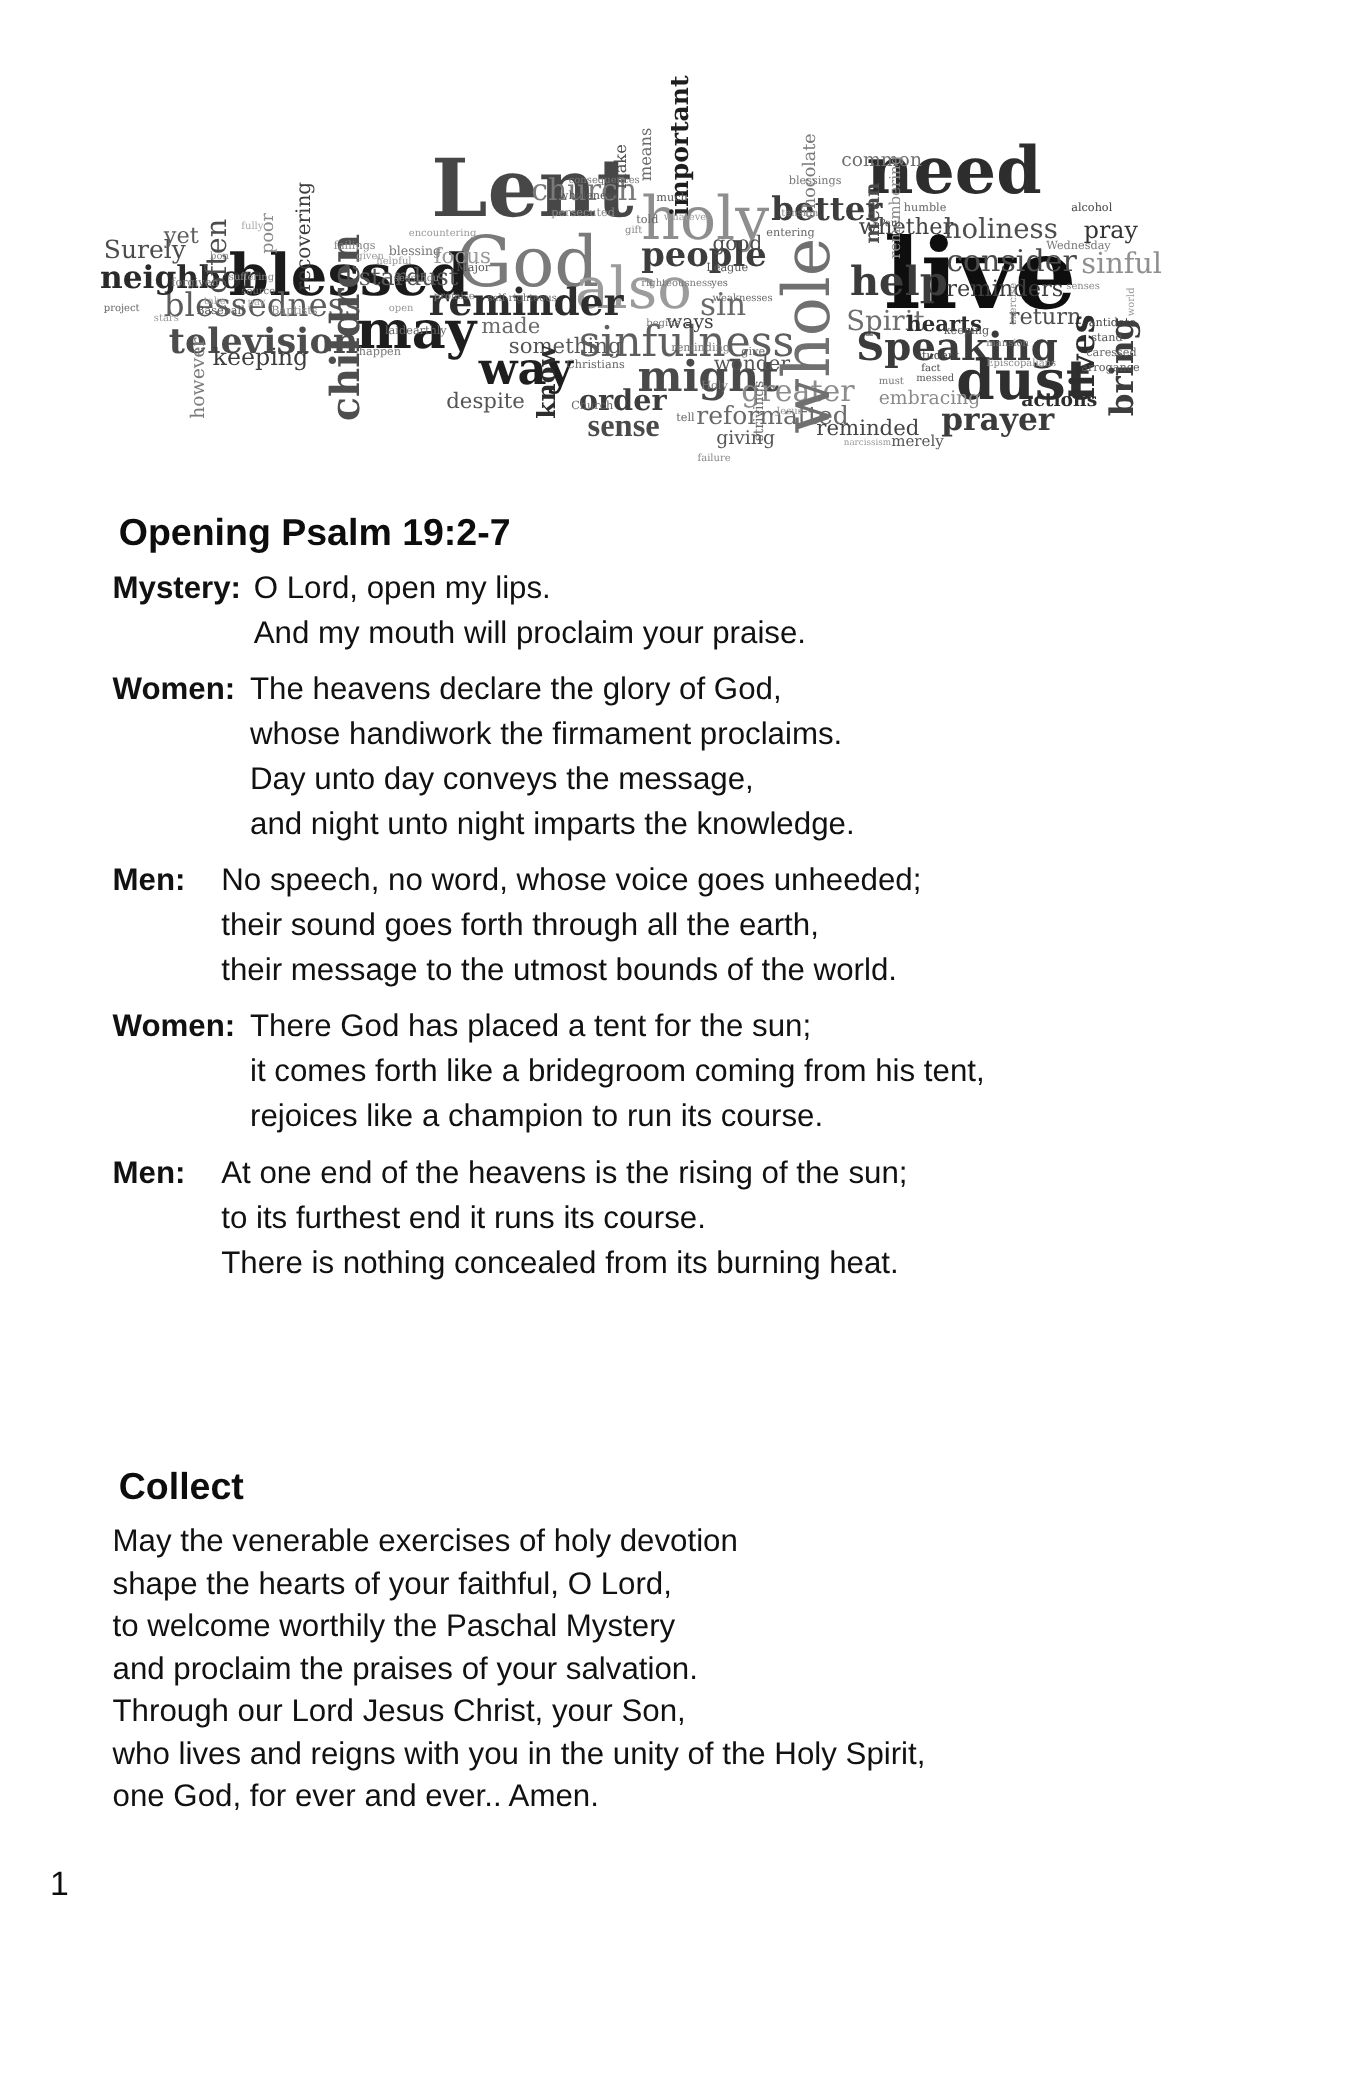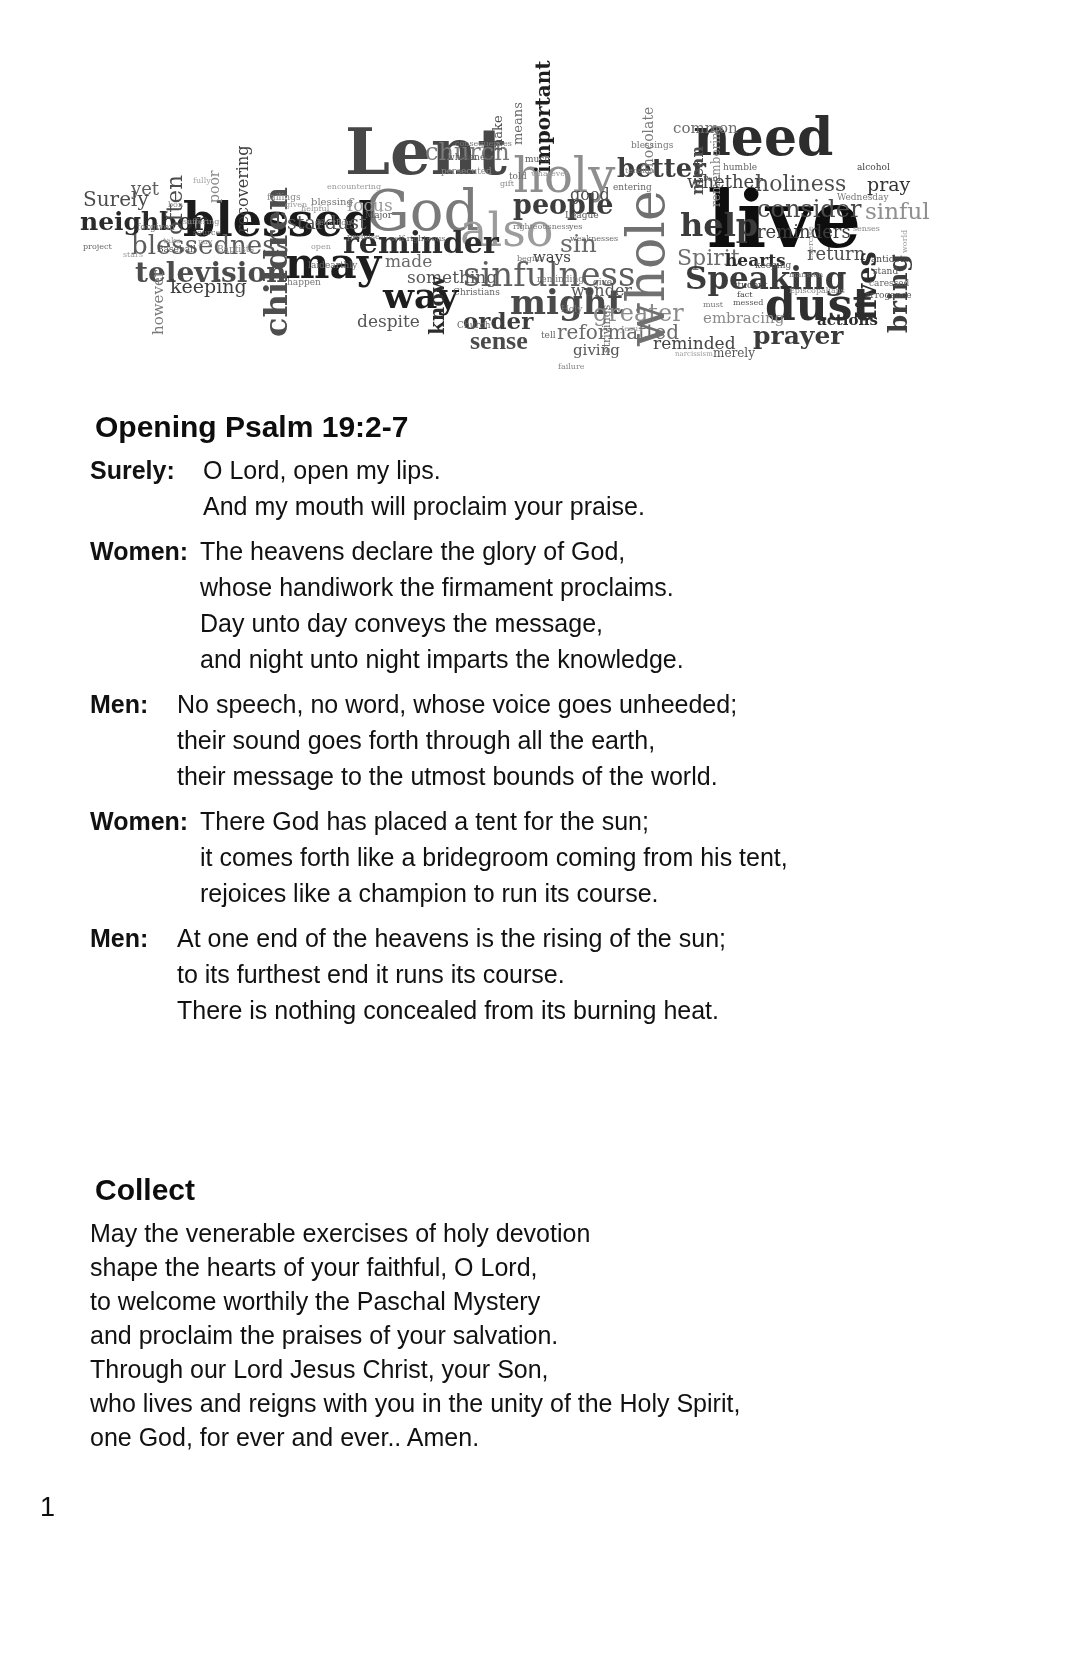--- a/index.html
+++ b/index.html
@@ -173,21 +173,21 @@
     <span class="cw" style="left: 103px; top: 116px; font-size: 8px; color: rgb(136, 136, 136);">bon</span>
     <span class="cw" style="left: 220px; top: 116px; font-size: 8px; color: rgb(153, 153, 153);">given</span>
     <span class="cw" style="left: 236px; top: 120px; font-size: 8px; color: rgb(153, 153, 153);">helpful</span>
     <span class="cw" style="left: 262px; top: 98px; font-size: 8px; color: rgb(153, 153, 153);">encountering</span>
   </div>
 
 <h1 class="h-title" id="psalm-title">Opening Psalm 19:2-7</h1>
 
 <div id="verses">
     <div class="verse" style="padding-left: 113px;">
-      <span class="speaker">Surely:</span>
+      <span class="speaker">Mystery:</span>
       <div class="vline">O Lord, open my lips.</div>
       <div class="vline">And my mouth will proclaim your praise.</div>
     </div>
     <div class="verse" style="padding-left: 110px;">
       <span class="speaker">Women:</span>
       <div class="vline">The heavens declare the glory of God,</div>
       <div class="vline">whose handiwork the firmament proclaims.</div>
       <div class="vline">Day unto day conveys the message,</div>
       <div class="vline">and night unto night imparts the knowledge.</div>
     </div>

